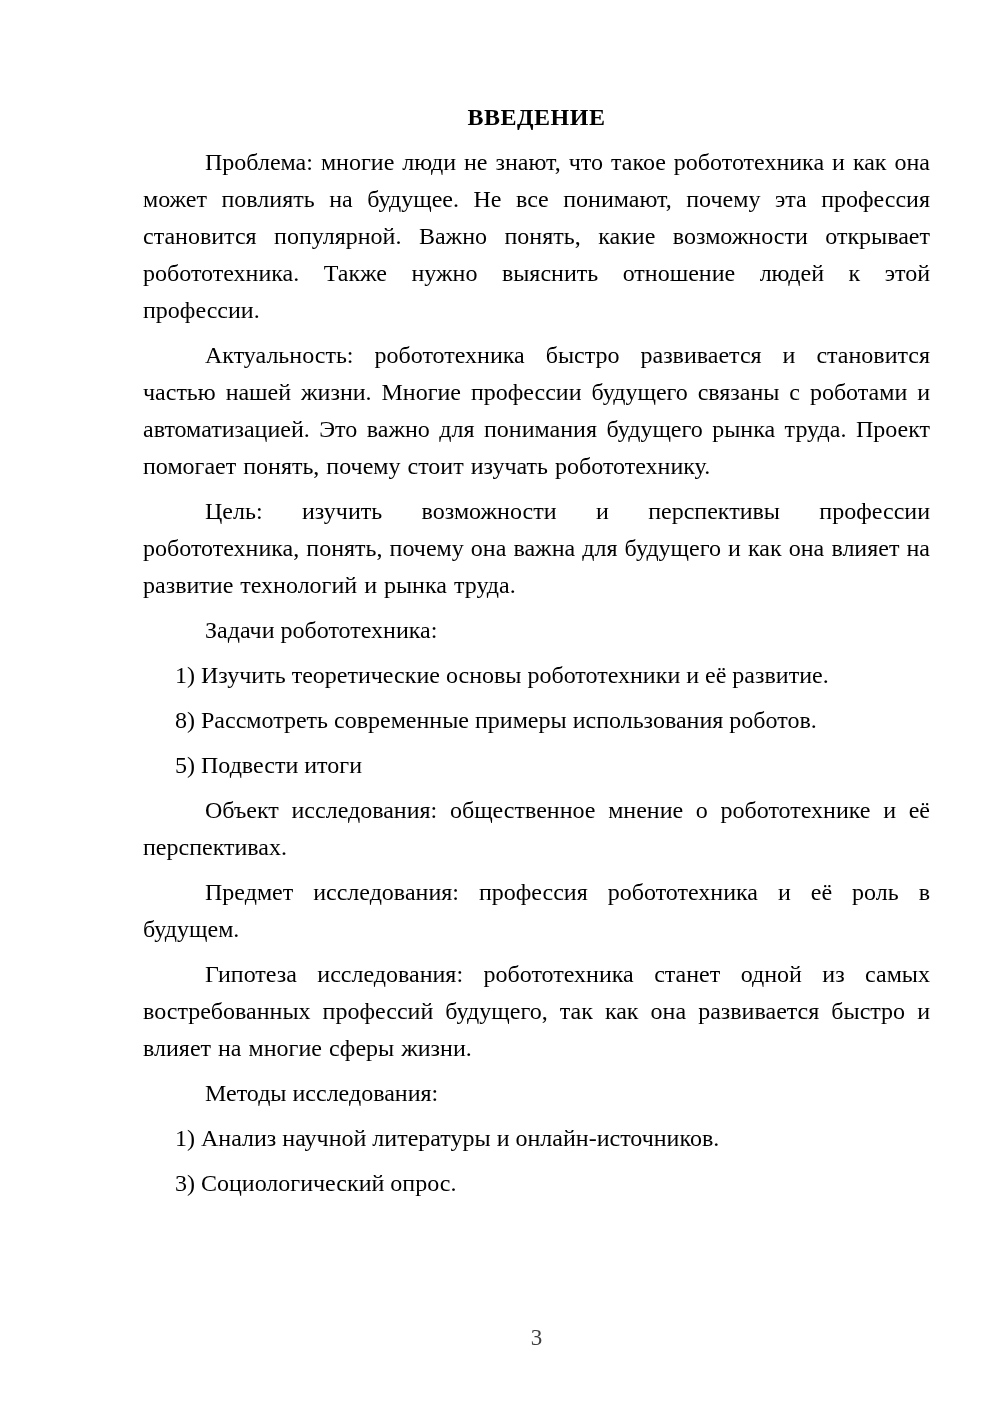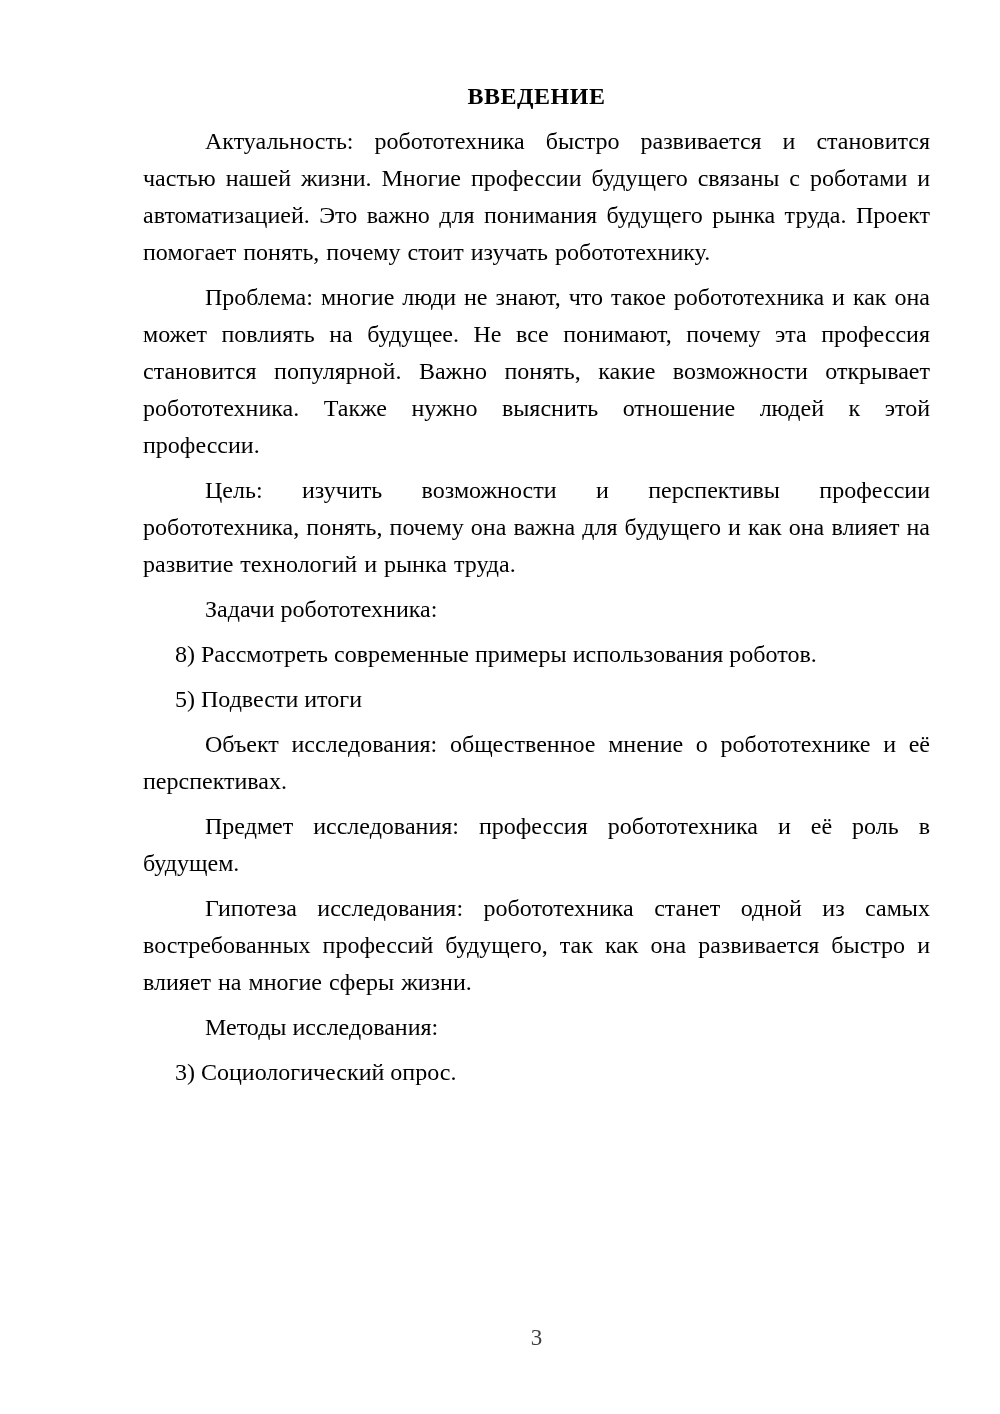--- a/index.html
+++ b/index.html
@@ -12,21 +12,21 @@
     height: 1414px;
     font-family: "Liberation Serif", "DejaVu Serif", serif;
     color: #000000;
     overflow: hidden;
   }
   .page {
     position: relative;
     box-sizing: border-box;
     width: 1000px;
     height: 1350px;
-    padding: 78px 70px 0 143px;
+    padding: 99px 70px 0 143px;
     background: #ffffff;
   }
   .title {
     font-size: 24px;
     line-height: 37px;
     font-weight: bold;
     text-align: center;
     letter-spacing: 0.5px;
     margin: 0 0 8px 0;
   }
@@ -64,36 +64,38 @@
     color: #3f3f3f;
   }
 </style>
 </head>
 <body>
 
 <div class="page">
 
   <h1 class="title">ВВЕДЕНИЕ</h1>
 
+  <p class="para">Проблема: многие люди не знают, что такое робототехника и как она может повлиять на будущее. Не все понимают, почему эта профессия становится популярной. Важно понять, какие возможности открывает робототехника. Также нужно выяснить отношение людей к этой профессии.</p>
+
   <p class="para">Актуальность: робототехника быстро развивается и становится частью нашей жизни. Многие профессии будущего связаны с роботами и автоматизацией. Это важно для понимания будущего рынка труда. Проект помогает понять, почему стоит изучать робототехнику.</p>
-
-  <p class="para">Проблема: многие люди не знают, что такое робототехника и как она может повлиять на будущее. Не все понимают, почему эта профессия становится популярной. Важно понять, какие возможности открывает робототехника. Также нужно выяснить отношение людей к этой профессии.</p>
 
   <p class="para">Цель: изучить возможности и перспективы профессии робототехника, понять, почему она важна для будущего и как она влияет на развитие технологий и рынка труда.</p>
 
   <p class="section-heading">Задачи робототехника:</p>
 
+  <p class="list-item">1) Изучить теоретические основы робототехники и её развитие.</p>
   <p class="list-item">8) Рассмотреть современные примеры использования роботов.</p>
   <p class="list-item">5) Подвести итоги</p>
 
   <p class="para">Объект исследования: общественное мнение о робототехнике и её перспективах.</p>
 
   <p class="para">Предмет исследования: профессия робототехника и её роль в будущем.</p>
 
   <p class="para">Гипотеза исследования: робототехника станет одной из самых востребованных профессий будущего, так как она развивается быстро и влияет на многие сферы жизни.</p>
 
   <p class="section-heading">Методы исследования:</p>
 
+  <p class="list-item">1) Анализ научной литературы и онлайн-источников.</p>
   <p class="list-item">3) Социологический опрос.</p>
 
   <div class="page-footer">3</div>
 
 </div>
 
 </body></html>

